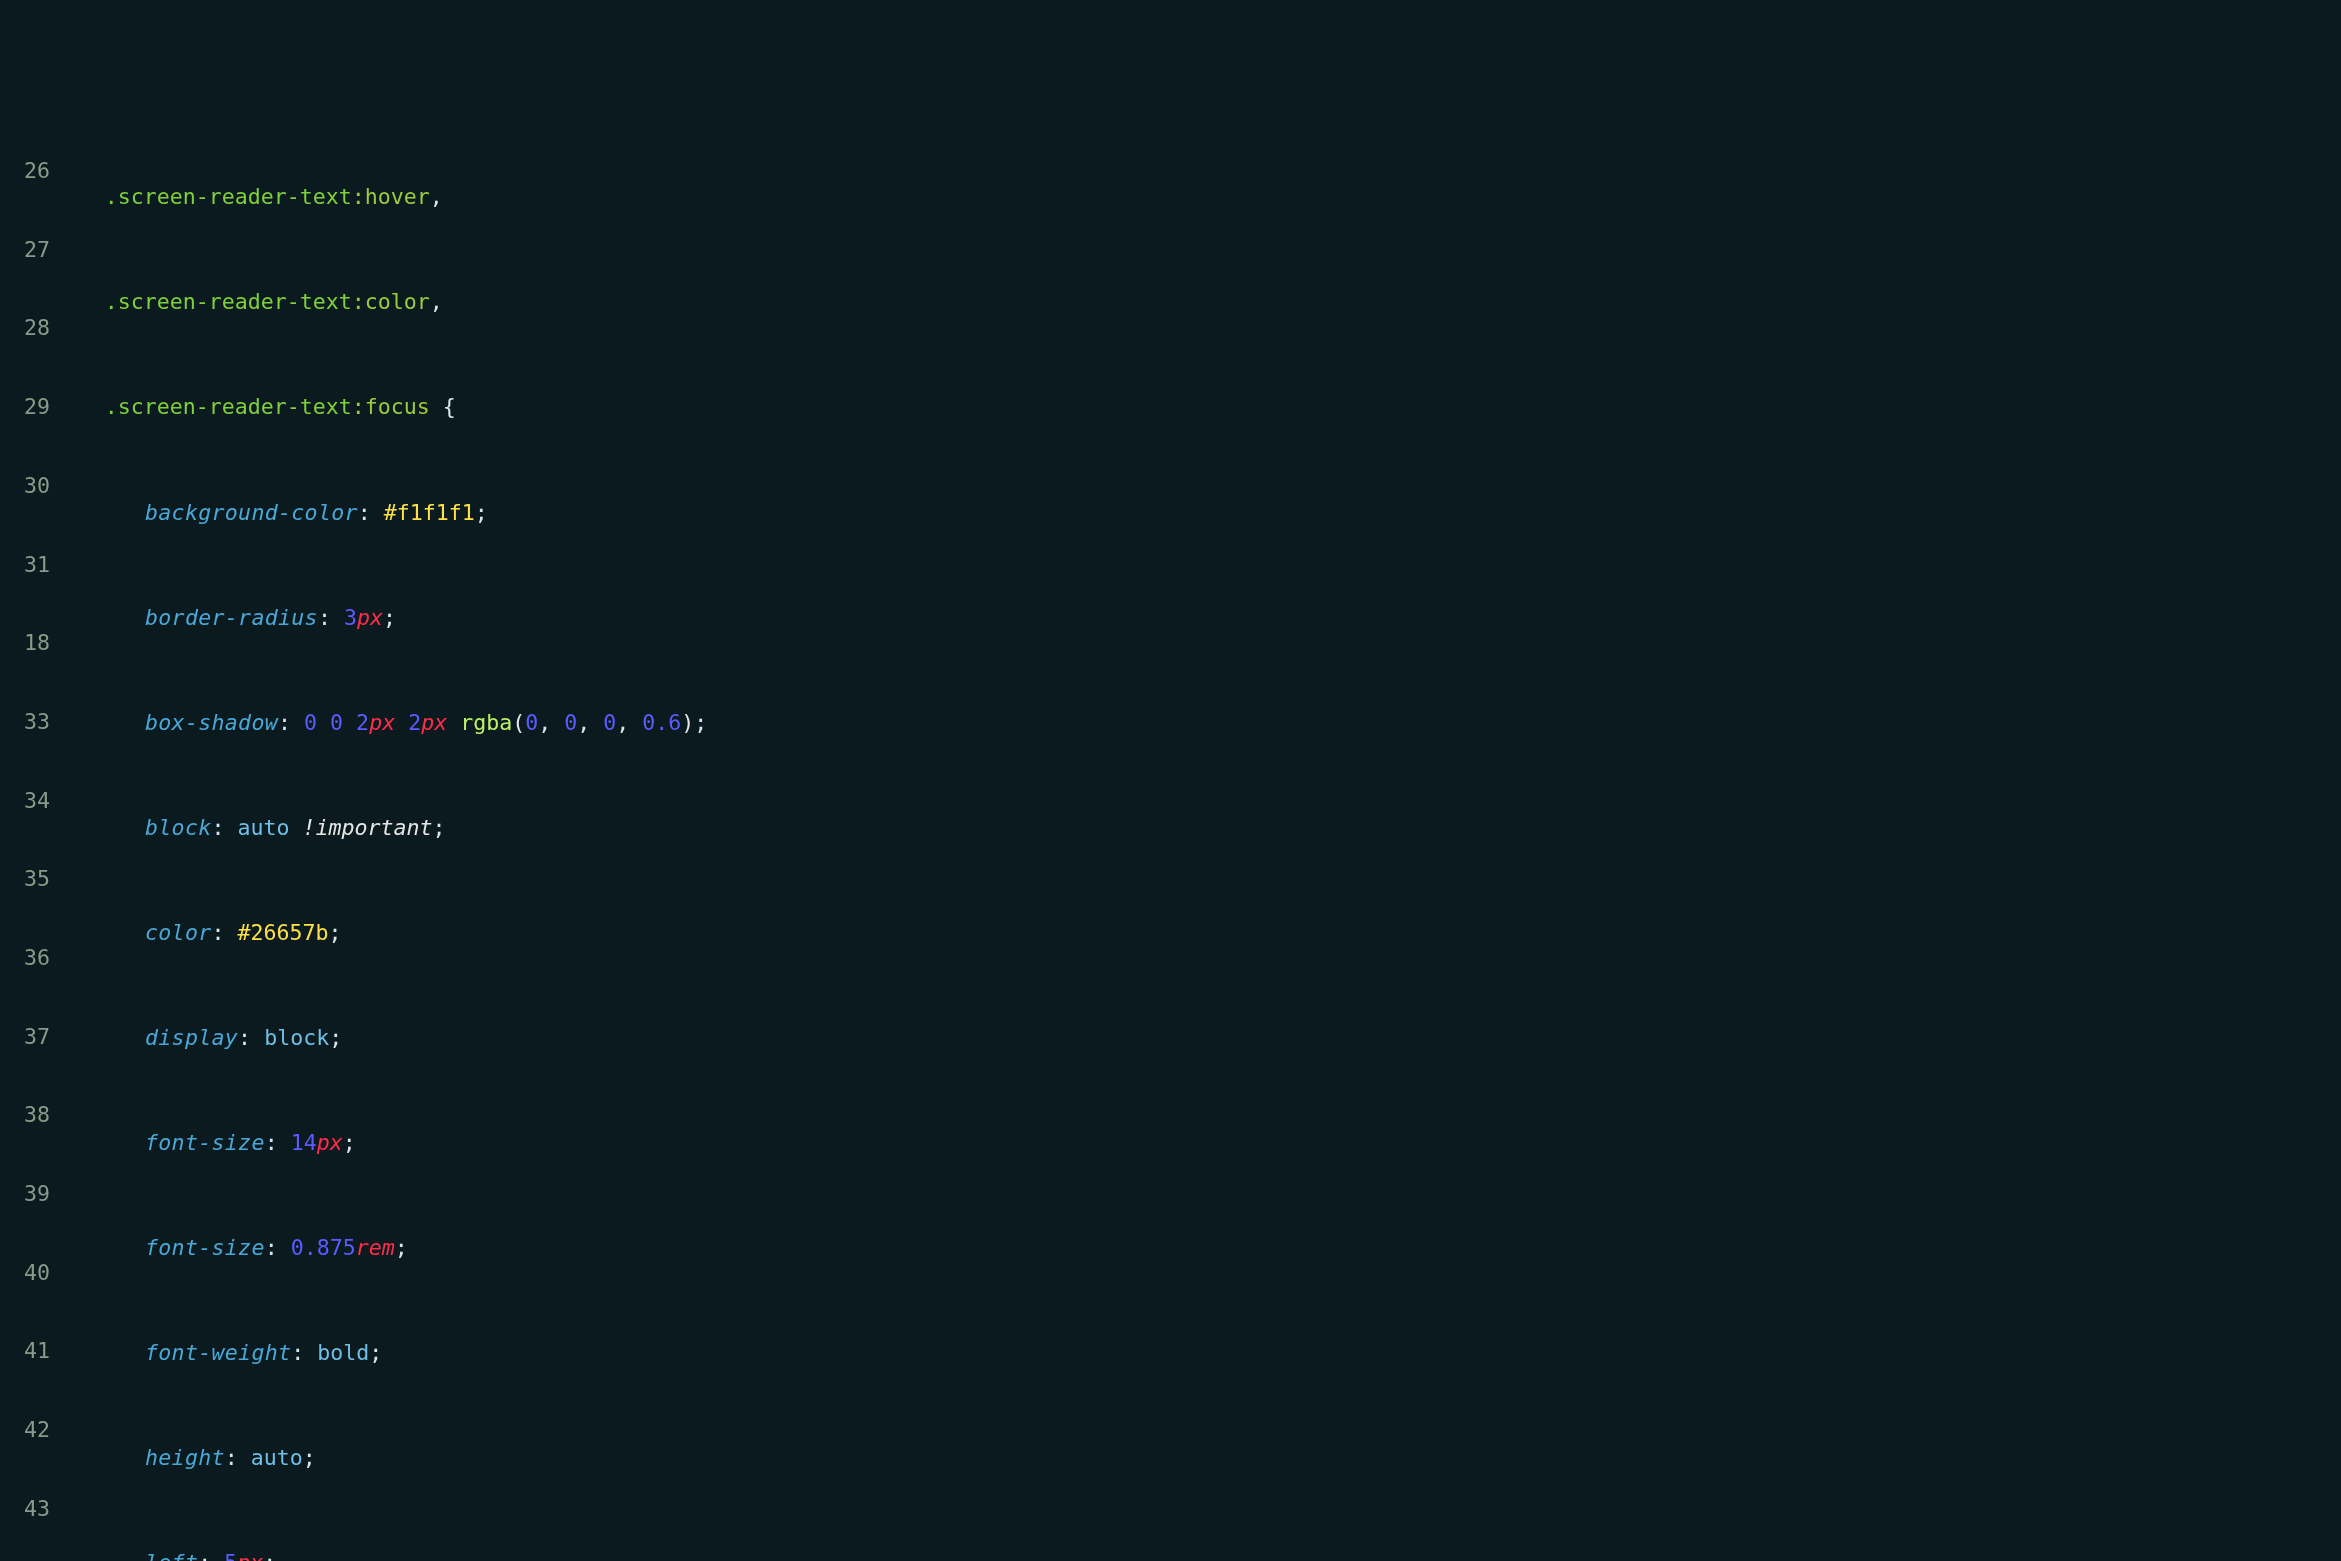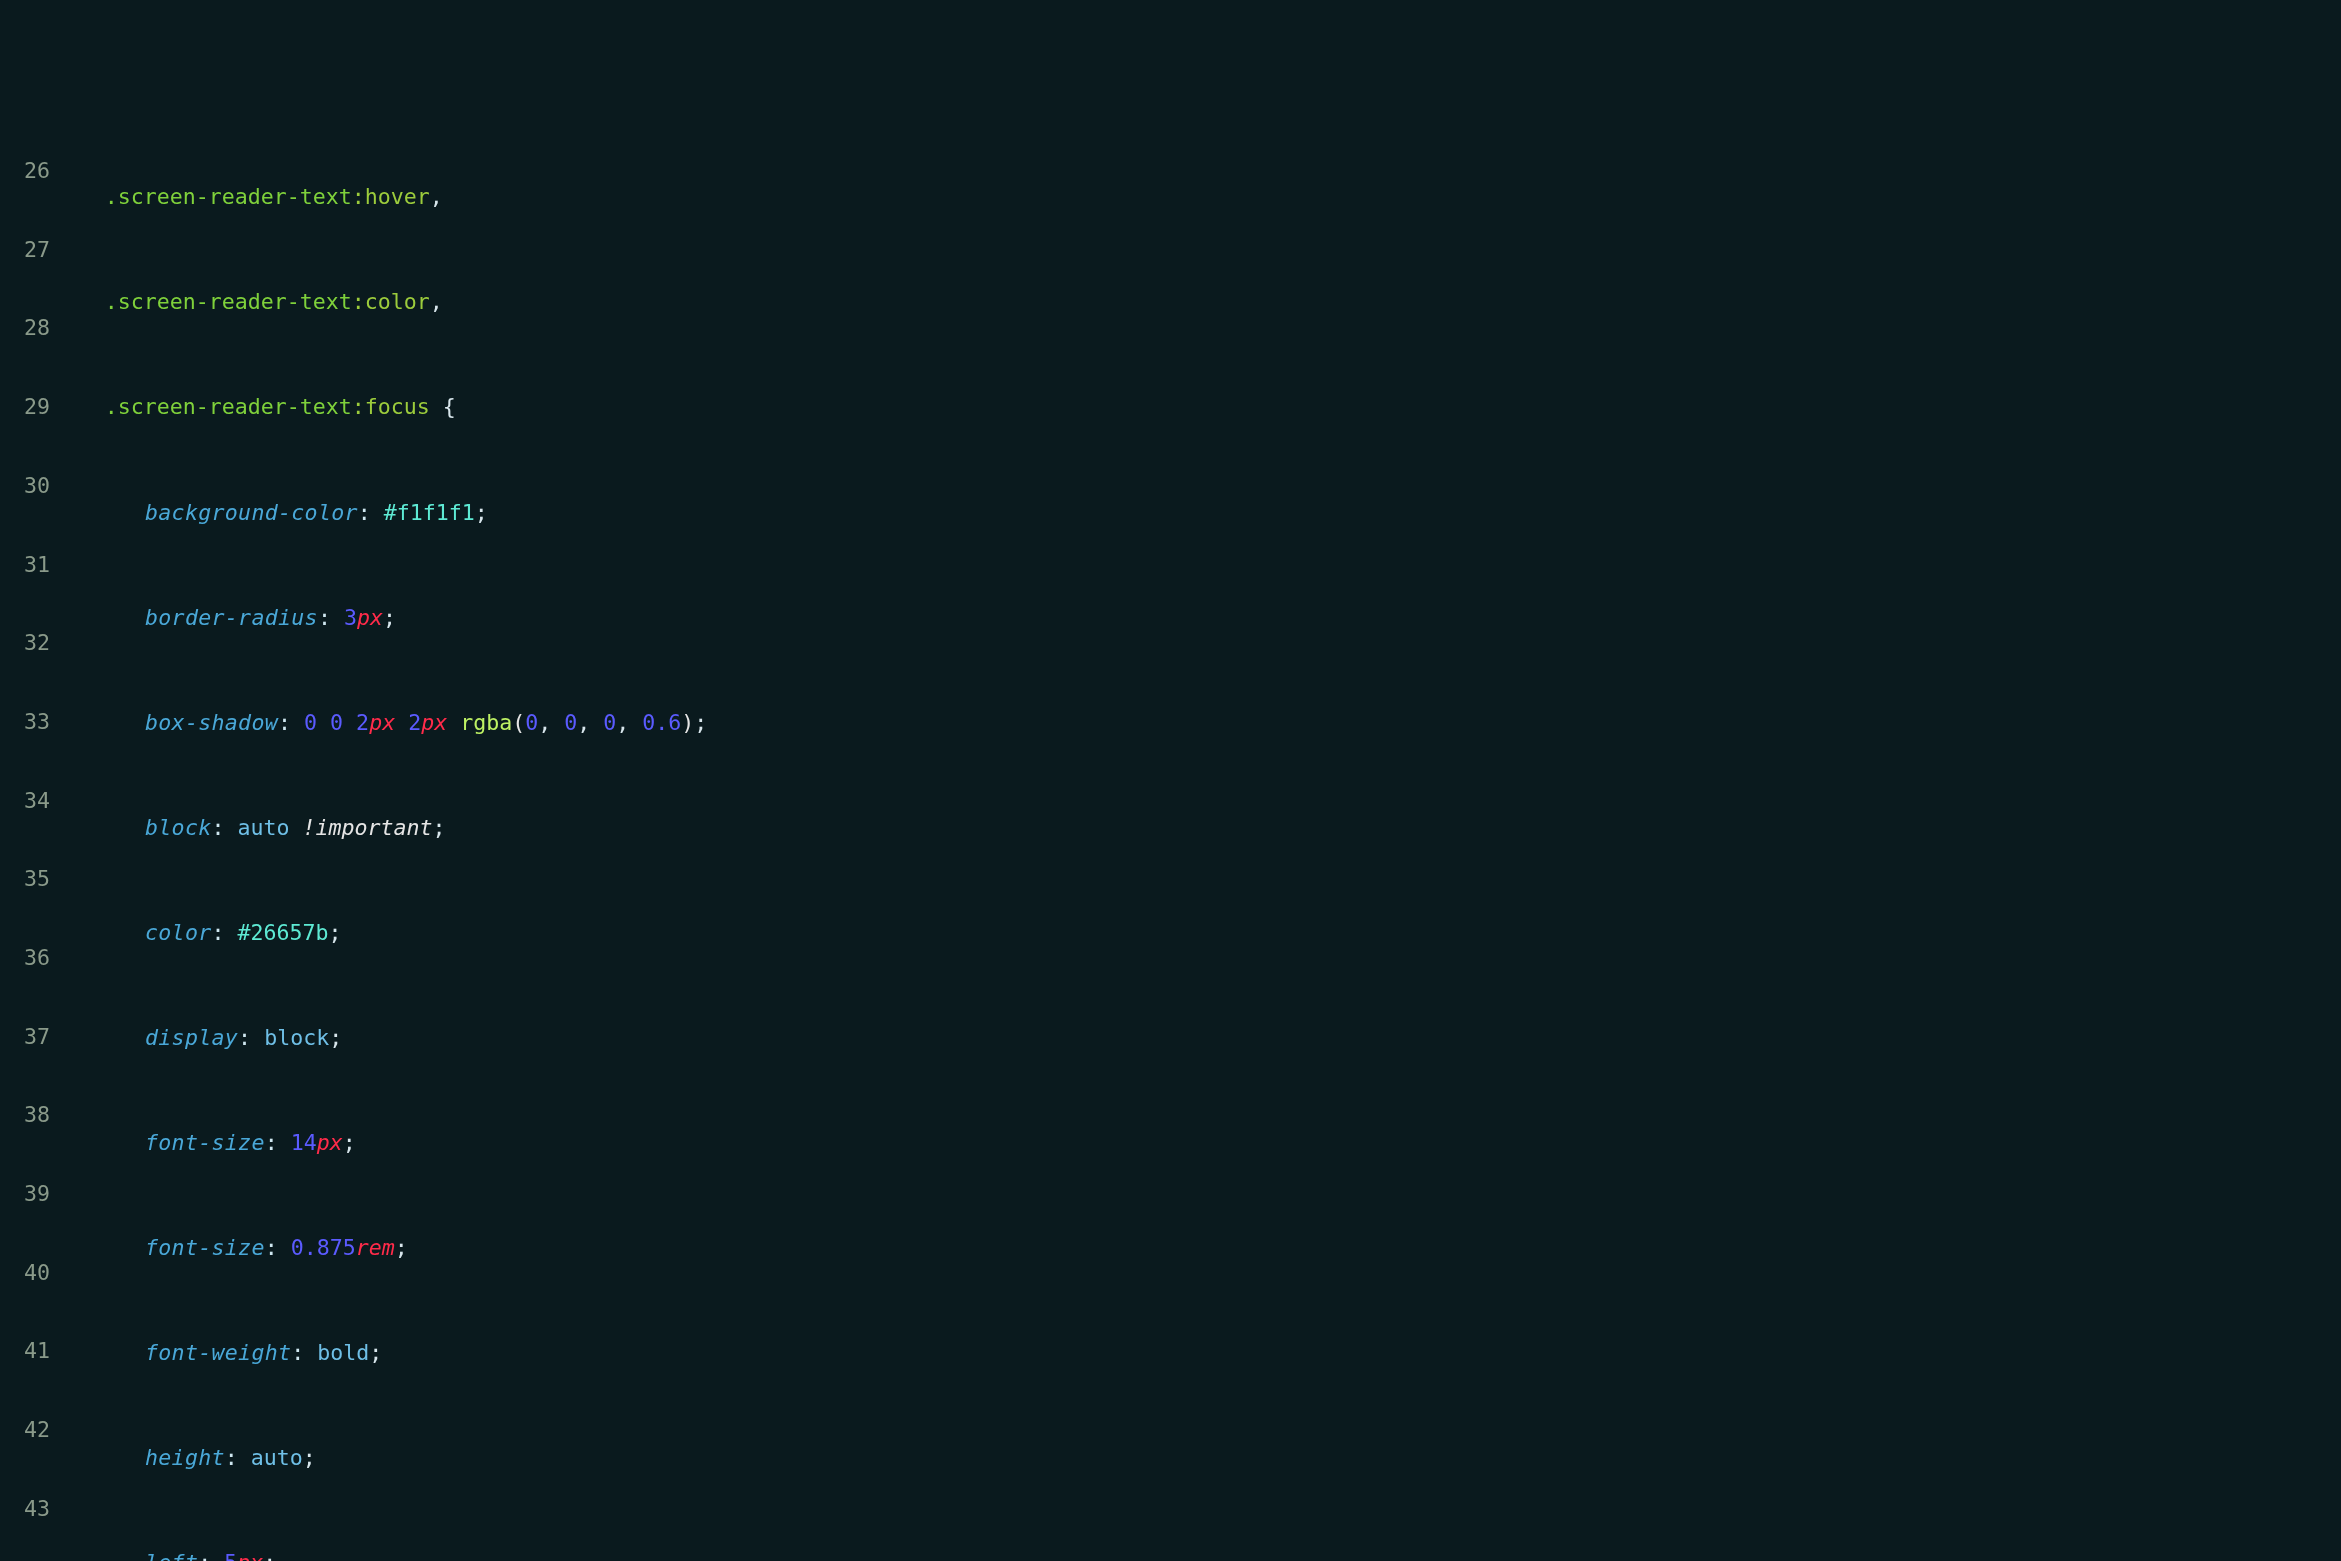--- a/index.html
+++ b/index.html
@@ -24,42 +24,42 @@
 .line { height: 26px; display: flex; align-items: baseline; }
 .selector { color: #7fd13b; }
 .pseudo { color: #9ccc3c; text-align: center; }
 .property { color: #4aa8d8; font-style: italic; letter-spacing: 0.3px; }
 .colon { color: #cfe7f0; }
 .value-id  { color: #6fbfe6; text-align: center; }
 .number    { color: #5b5bff; }
 .unit      { color: #ff2b4a; font-style: italic; }
 .important { color: #e5e5e5; font-style: italic; }
 .func      { color: #bef264; }
-.hex       { color: #5eead4; }
+.hex       { color: #fde047; }
 .brace     { color: #d8e6ec; }
 .paren     { color: #e6e6e6; }
 .comma     { color: #d8e6ec; }
 .semi      { color: #d8e6ec; }
 .indent1 { display:inline-block; width: 1.1ch; }
 .indent2 { display:inline-block; width: 4.2ch; }
 </style>
 </head>
 <body>
 
 
 
 <div class="editor">
   <div class="gutter">
     <div class="line"><span>26</span></div>
     <div class="line"><span>27</span></div>
     <div class="line"><span>28</span></div>
     <div class="line"><span>29</span></div>
     <div class="line"><span>30</span></div>
     <div class="line"><span>31</span></div>
-    <div class="line"><span>32</span></div>
+    <div class="line"><span>18</span></div>
     <div class="line"><span>33</span></div>
     <div class="line"><span>34</span></div>
     <div class="line"><span>35</span></div>
     <div class="line"><span>36</span></div>
     <div class="line"><span>37</span></div>
     <div class="line"><span>38</span></div>
     <div class="line"><span>39</span></div>
     <div class="line"><span>40</span></div>
     <div class="line"><span>41</span></div>
     <div class="line"><span>42</span></div>

